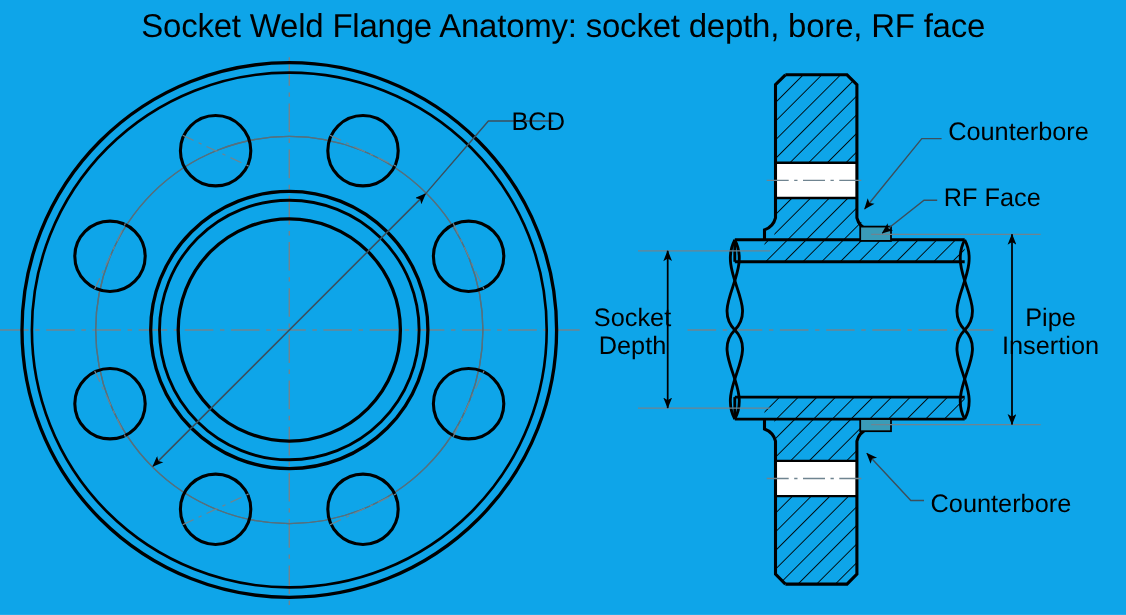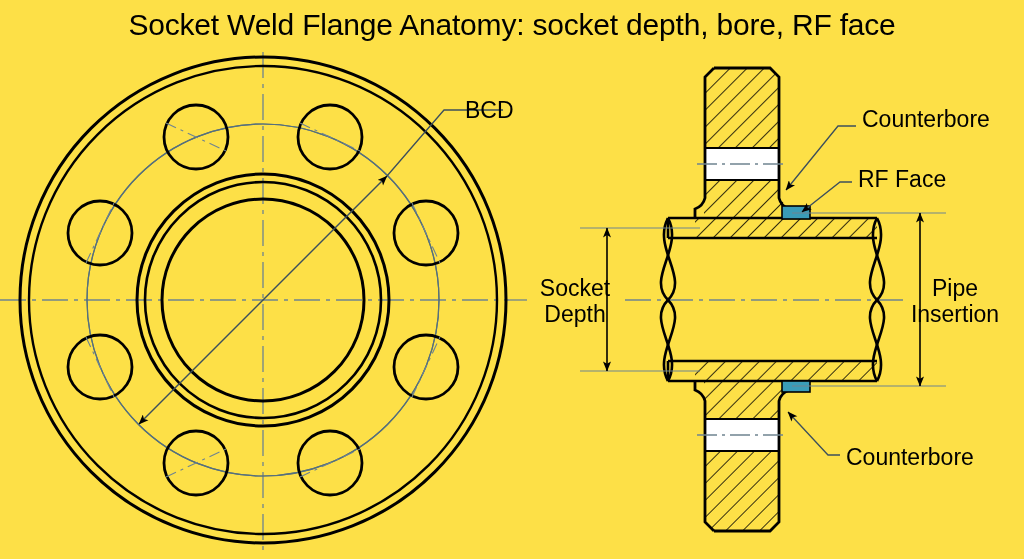--- a/index.html
+++ b/index.html
@@ -7,21 +7,21 @@
   body{
     width:1024px;height:559px;
     background:#ffffff;
     font-family:"Liberation Sans", sans-serif;
     overflow:hidden;
     position:relative;
   }
   #page{
     position:relative;
     width:1024px;height:559px;
-    background:#fde047;
+    background:#0ea5e9;
   }
   #title{
     position:absolute;
     left:0;top:8px;
     width:1024px;
     text-align:center;
     font-size:30px;
     font-weight:400;
     color:#000;
     letter-spacing:-0.2px;

